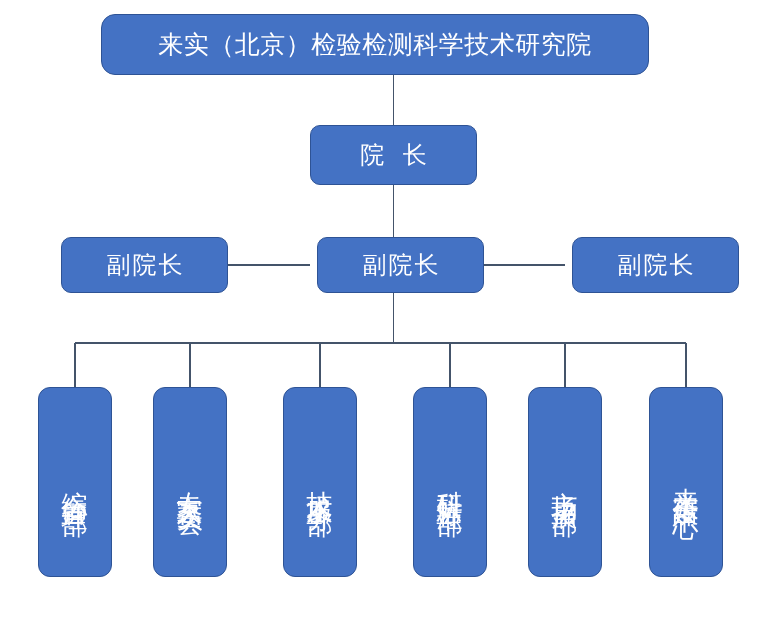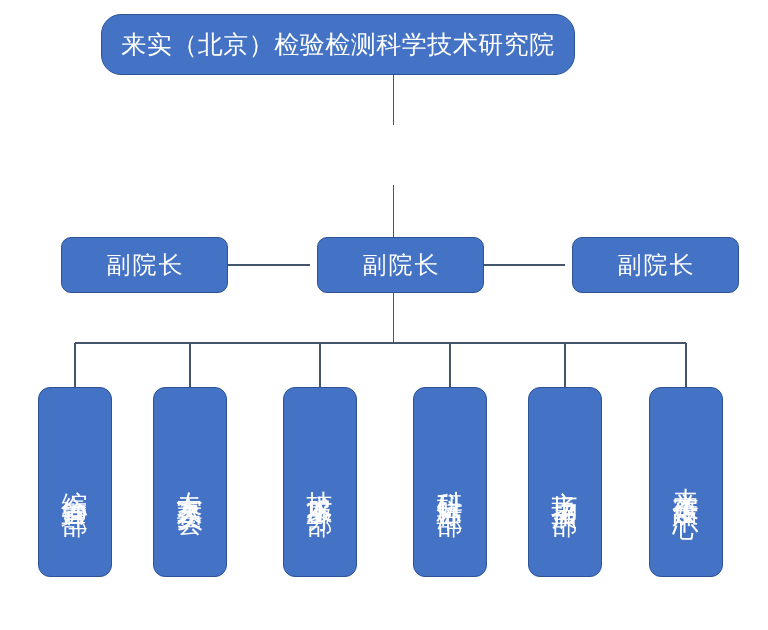--- a/index.html
+++ b/index.html
@@ -51,23 +51,23 @@
     display: block;
     line-height: 1.15;
     letter-spacing: 0.5px;
     white-space: pre;
   }
 
   
   #node-root {
     left: 101px;
     top: 14px;
-    width: 474px;
+    width: 548px;
     height: 61px;
-    border-radius: 20px;
+    border-radius: 14px;
   }
   #node-root .node-label {
     font-size: 25px;
   }
 
   
   #node-president {
     left: 310px;
     top: 125px;
     width: 167px;
@@ -142,20 +142,23 @@
       <line x1="450" y1="343" x2="450" y2="387"></line>
       <line x1="565" y1="343" x2="565" y2="387"></line>
       <line x1="686" y1="343" x2="686" y2="387"></line>
     </g>
   </svg>
 
   <div class="node" id="node-root">
     <span class="node-label">来实（北京）检验检测科学技术研究院</span>
   </div>
 
+  <div class="node" id="node-president">
+    <span class="node-label">院 长</span>
+  </div>
 
   <div class="node node-vp" id="node-vp-0">
     <span class="node-label">副院长</span>
   </div>
   <div class="node node-vp" id="node-vp-1">
     <span class="node-label">副院长</span>
   </div>
   <div class="node node-vp" id="node-vp-2">
     <span class="node-label">副院长</span>
   </div>

